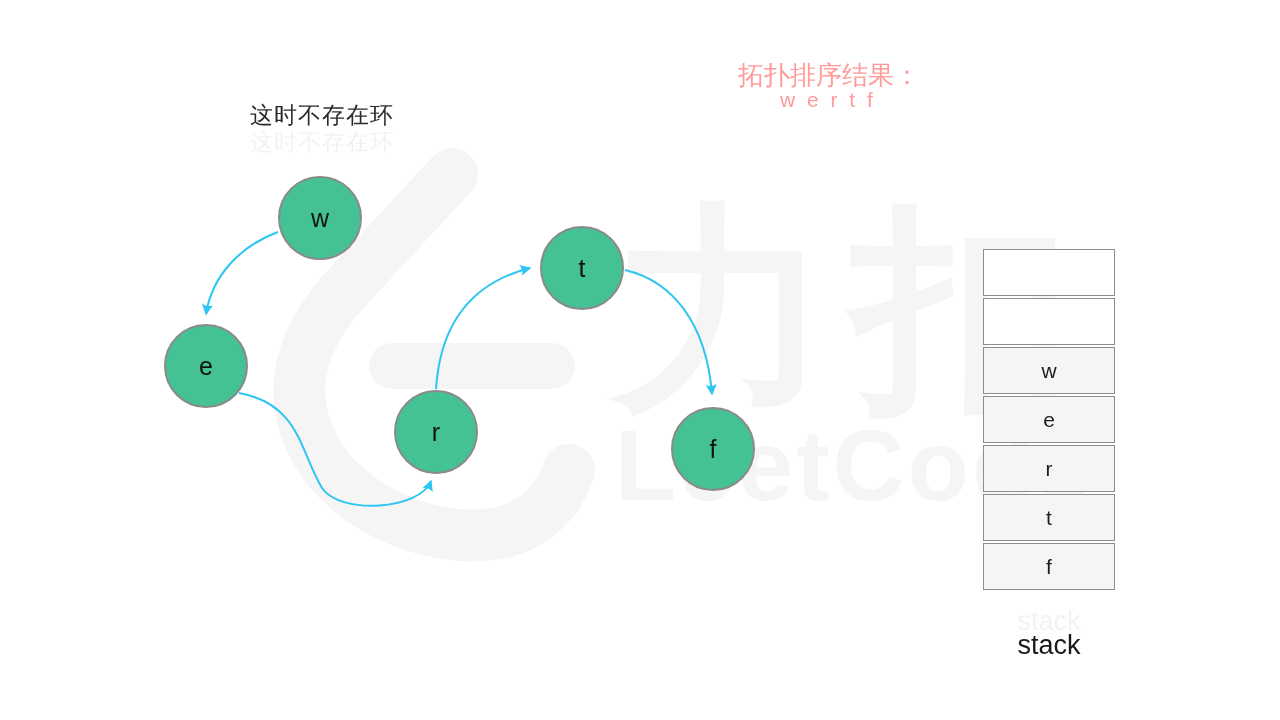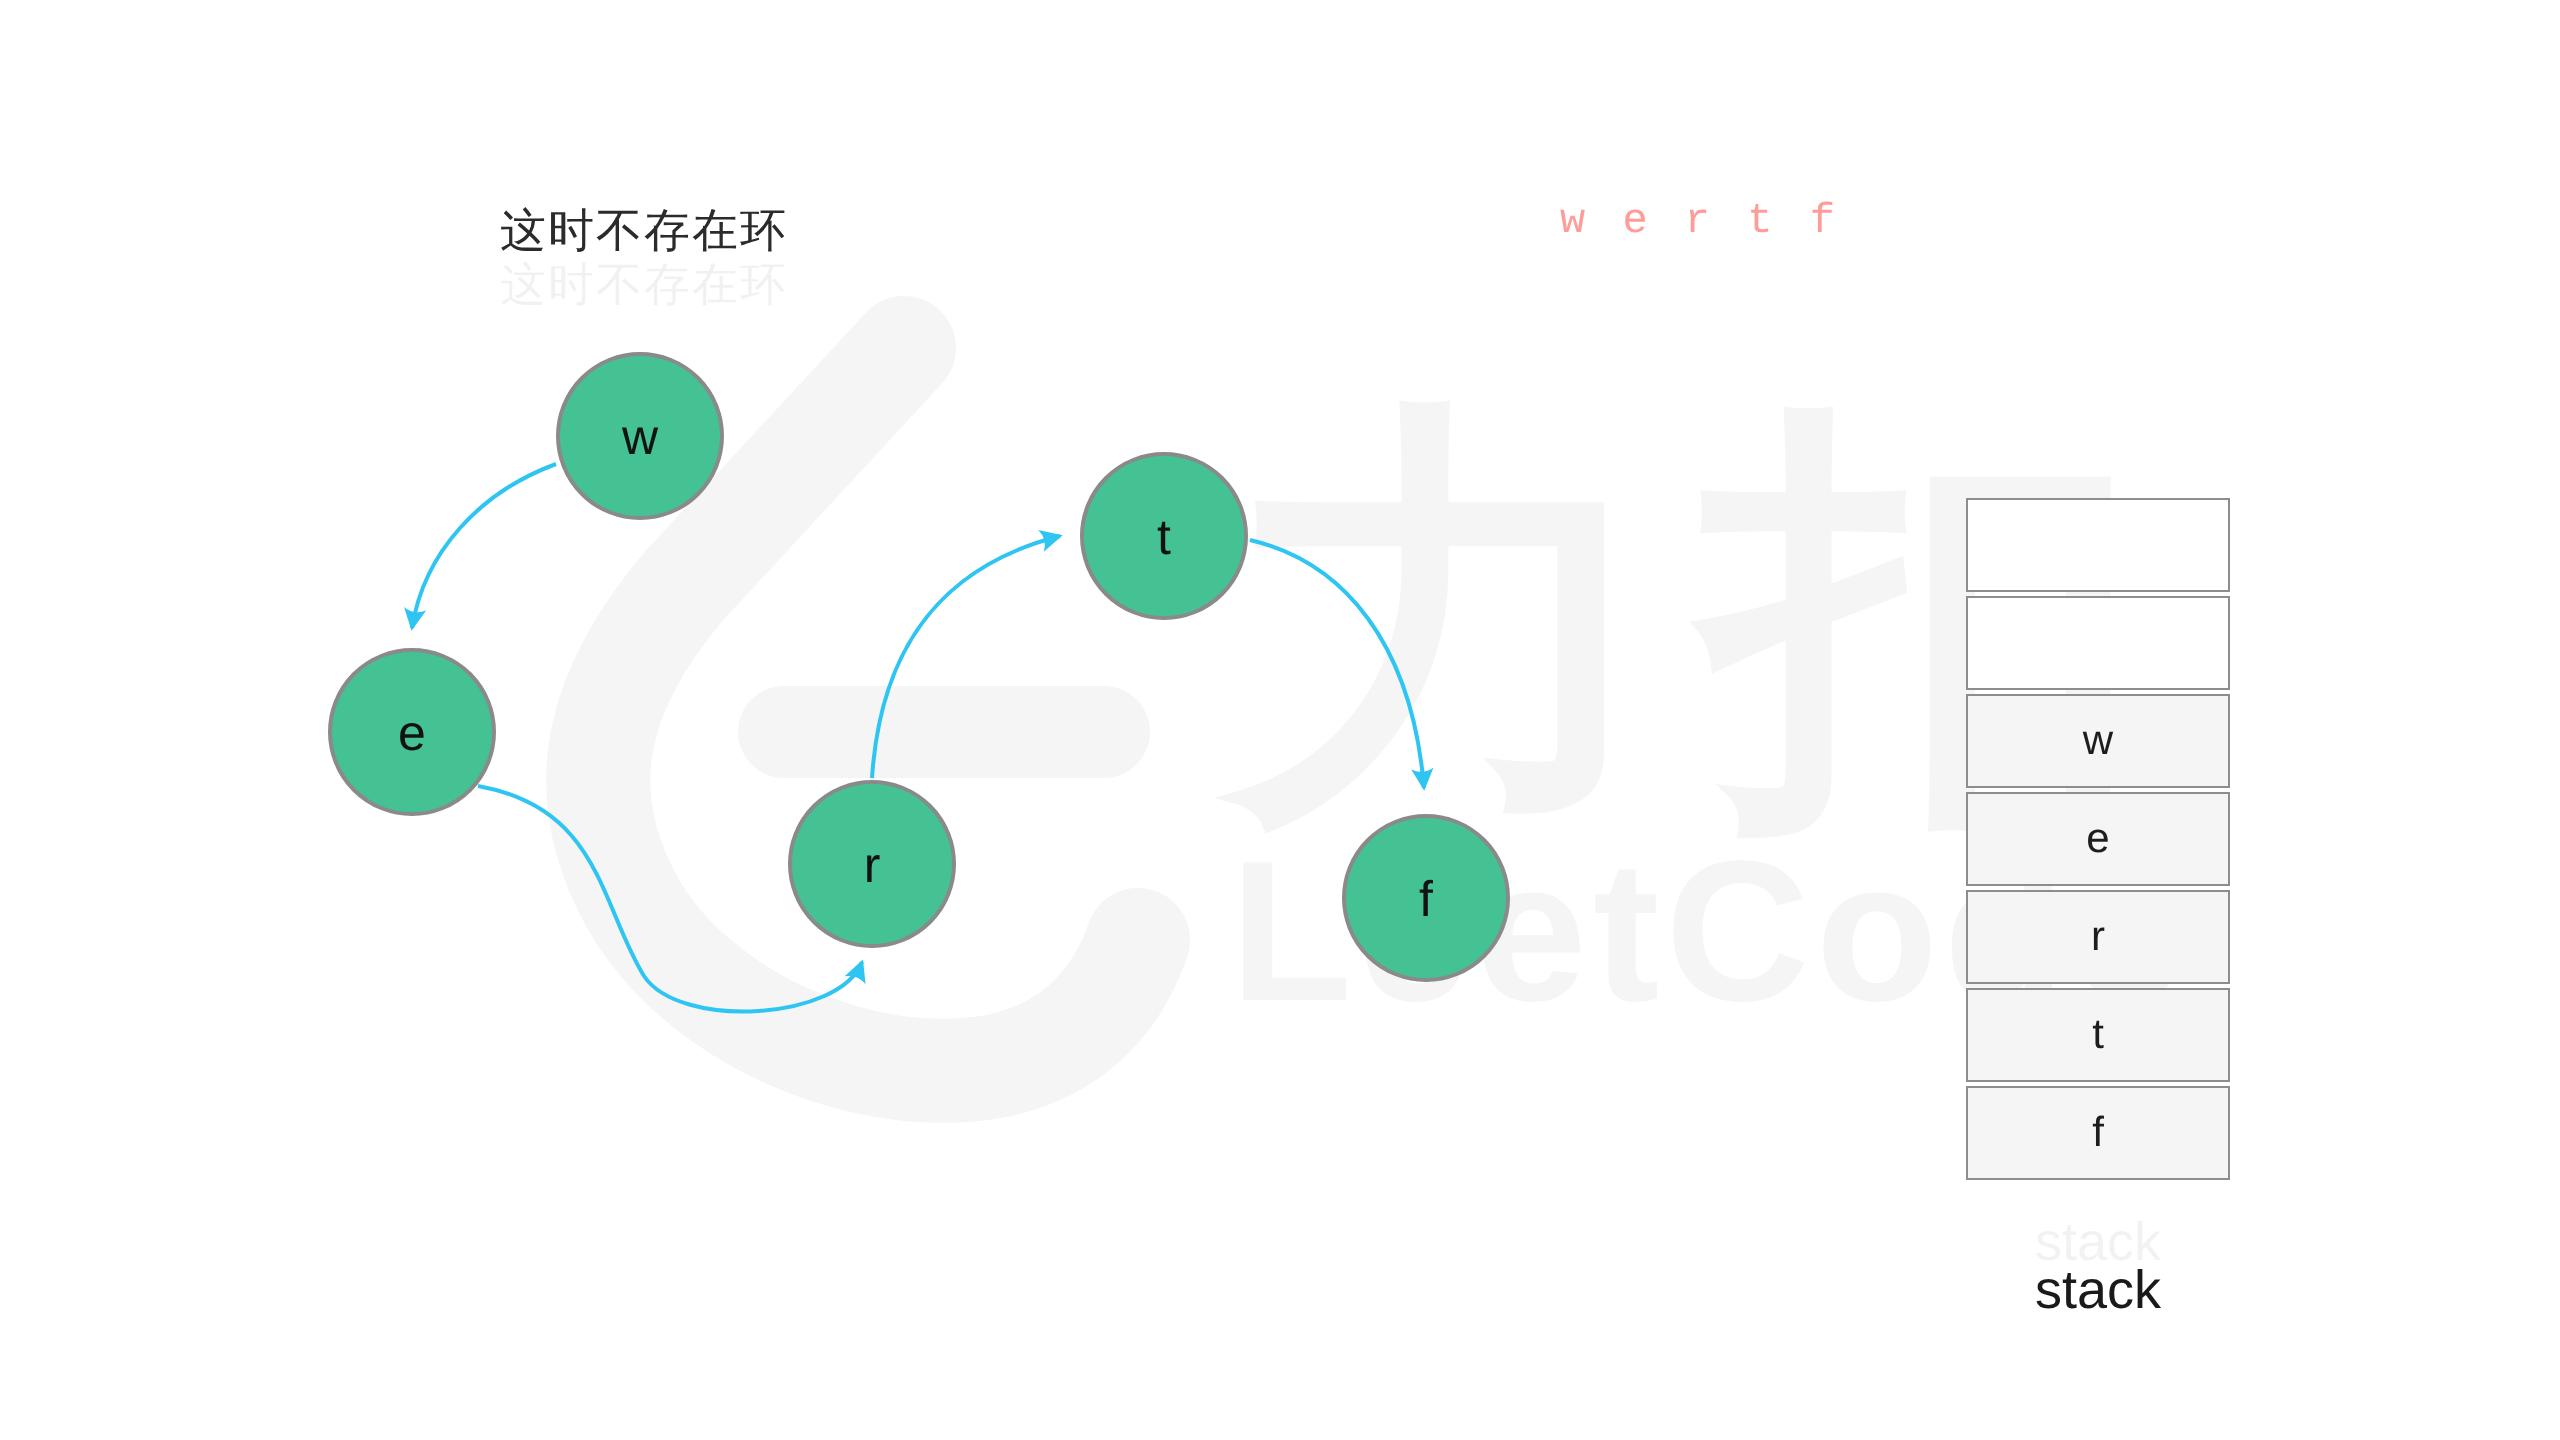--- a/index.html
+++ b/index.html
@@ -16,22 +16,22 @@
   }
   .slide-title-ghost{
     position:absolute;left:250px;top:127px;z-index:1;
     font-size:23px;color:rgba(0,0,0,0.055);letter-spacing:1px;white-space:nowrap;
   }
   .topo-heading{
     position:absolute;left:738px;top:58px;z-index:2;
     font-size:26px;color:#ff9b99;white-space:nowrap;
   }
   .topo-sequence{
-    position:absolute;left:780px;top:100px;z-index:2;
-    font-size:21px;color:#ff9b99;letter-spacing:3px;white-space:nowrap;font-family:Liberation Mono, monospace;
+    position:absolute;left:780px;top:88px;z-index:2;
+    font-size:21px;color:#ff9b99;letter-spacing:3px;white-space:nowrap;
   }
   
   .graph-svg{position:absolute;left:0;top:0;z-index:3;}
   .node-label{
     font-family:"Liberation Sans",sans-serif;font-size:25px;fill:#121212;
     text-anchor:middle;
   }
   
   .stack{position:absolute;left:983px;top:249px;width:132px;z-index:3;}
   .stack-cell{
@@ -60,20 +60,21 @@
       <path d="M452,174 L342,293 C292,352 289,402 316,451 C348,508 428,543 492,534 C534,528 558,502 569,470" stroke-width="52"></path>
       <path d="M392,366 L552,366" stroke-width="46"></path>
     </g>
     <text x="612" y="385" font-size="220" fill="#f5f5f6" letter-spacing="20" font-family="Liberation Sans, sans-serif" font-weight="bold">力扣</text>
     <text x="615" y="500" font-size="100" fill="#f5f5f6" letter-spacing="3" font-family="Liberation Sans, sans-serif" font-weight="bold">LeetCode</text>
   </svg>
 
   <div class="slide-title-ghost">这时不存在环</div>
   <div class="slide-title">这时不存在环</div>
 
+  <div class="topo-heading">拓扑排序结果：</div>
   <div class="topo-sequence">w e r t f</div>
 
   <svg class="graph-svg" width="1280" height="720" viewBox="0 0 1280 720">
     <defs>
       <marker id="arrow" viewBox="0 0 10 10" refX="8" refY="5" markerWidth="16" markerHeight="14" orient="auto" markerUnits="userSpaceOnUse">
         <path d="M1,1 L9,5 L1,9 Q3.4,5 1,1 z" fill="#2ec5f2"></path>
       </marker>
     </defs>
 
     <g stroke="#2ec5f2" stroke-width="2" fill="none">

